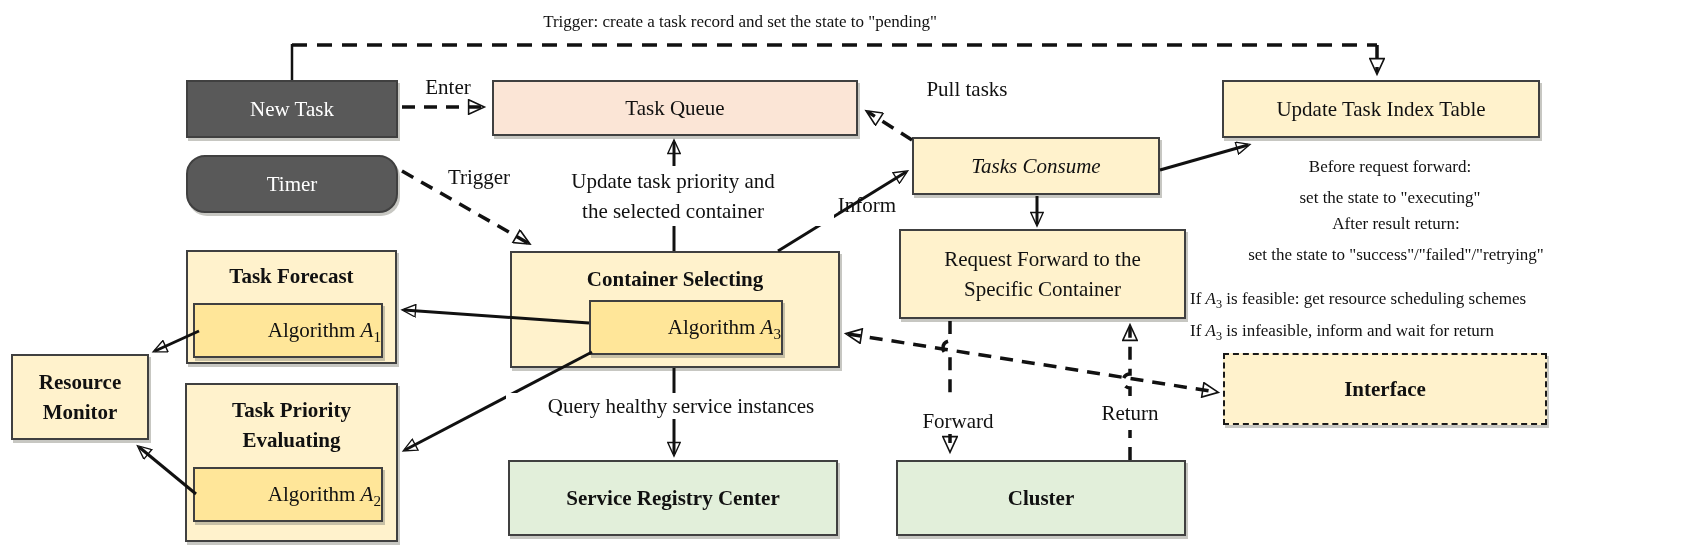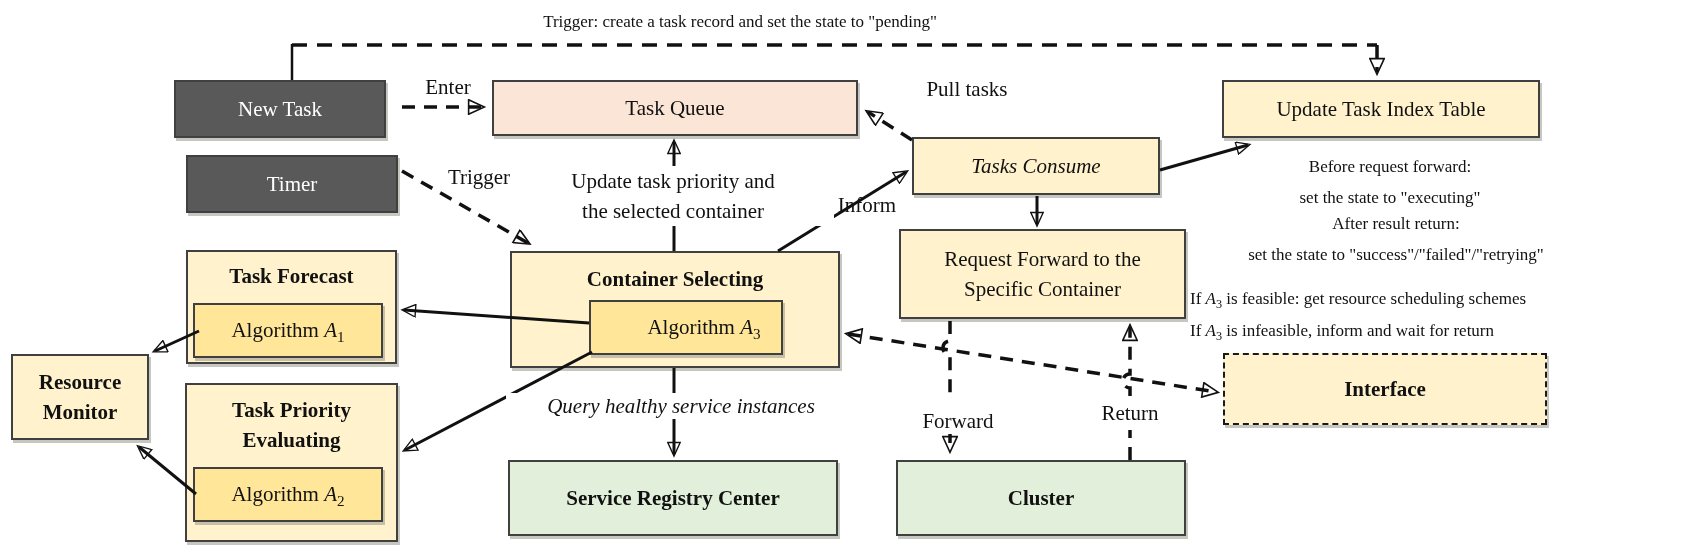--- a/index.html
+++ b/index.html
@@ -13,21 +13,21 @@
     display:flex;align-items:center;justify-content:center;flex-direction:column;
     text-align:center;font-size:21px;line-height:29px;
     box-shadow:2px 3px 0 rgba(130,130,120,.45);
     box-sizing:border-box;
   }
   .dark{background:var(--dark_box);color:#fff;}
   .queue{background:var(--queue_box);}
   .infra{background:var(--infra_box);font-weight:bold;}
   .alg{
     position:absolute;border:2px solid var(--border);background:var(--algorithm_box);
-    text-align:center;font-size:21px;box-sizing:border-box;
+    text-align:right;font-size:21px;box-sizing:border-box;
     box-shadow:2px 3px 0 rgba(130,130,120,.45);
   }
   .alg .ln{line-height:51px;}
   .btitle{position:absolute;left:0;right:0;font-weight:bold;font-size:21px;line-height:30px;text-align:center;}
   .dashedbox{border:2.5px dashed #1a1a1a;font-weight:bold;line-height:31px;}
   .label{position:absolute;font-size:21px;line-height:26px;text-align:center;z-index:4;}
   .mask{background:#ffffff;z-index:4;}
   .annot{position:absolute;font-size:17px;line-height:31px;text-align:center;z-index:2;white-space:nowrap;}
   i.mvar{font-style:italic;}
   sub{font-size:0.72em;}
@@ -38,25 +38,25 @@
   .dash{stroke-width:3.5px;stroke-dasharray:13 9;}
   .dashtop{stroke-width:3.5px;stroke-dasharray:15 10;}
 </style>
 </head>
 <body>
 
 <div id="canvas">
 
   <div class="annot" style="left:395px;top:6px;width:690px;">Trigger: create a task record and set the state to "pending"</div>
 
-  <div class="box dark" style="left:174px;top:80px;width:212px;height:58px;">
+  <div class="box dark" style="left:186px;top:80px;width:212px;height:58px;">
     <div>New Task</div>
   </div>
 
-  <div class="box dark" style="left:186px;top:155px;width:212px;height:58px;">
+  <div class="box dark" style="left:186px;top:155px;width:212px;height:58px;border-radius:19px;">
     <div>Timer</div>
   </div>
 
   <div class="box queue" style="left:492px;top:80px;width:366px;height:56px;">
     <div>Task Queue</div>
   </div>
 
   <div class="box" style="left:912px;top:137px;width:248px;height:58px;font-style:italic;">
     <div>Tasks Consume</div>
   </div>
@@ -145,21 +145,21 @@
 
   <div class="label" style="left:424px;top:164px;width:110px;">Trigger</div>
 
   <div class="label mask" style="left:512px;top:166px;width:322px;line-height:30px;">
     <div>Update task priority and</div>
     <div>the selected container</div>
   </div>
 
   <div class="label" style="left:820px;top:192px;width:94px;">Inform</div>
 
-  <div class="label mask" style="left:506px;top:393px;width:350px;font-style:italic;">Query healthy service instances</div>
+  <div class="label mask" style="left:506px;top:393px;width:350px;">Query healthy service instances</div>
 
   <div class="label mask" style="left:912px;top:400px;width:92px;margin-top:8px;">Forward</div>
 
   <div class="label mask" style="left:1086px;top:400px;width:88px;">Return</div>
 
   <div class="annot" style="left:1240px;top:151px;width:300px;">
     <div>Before request forward:</div>
     <div>set the state to "executing"</div>
   </div>
 

